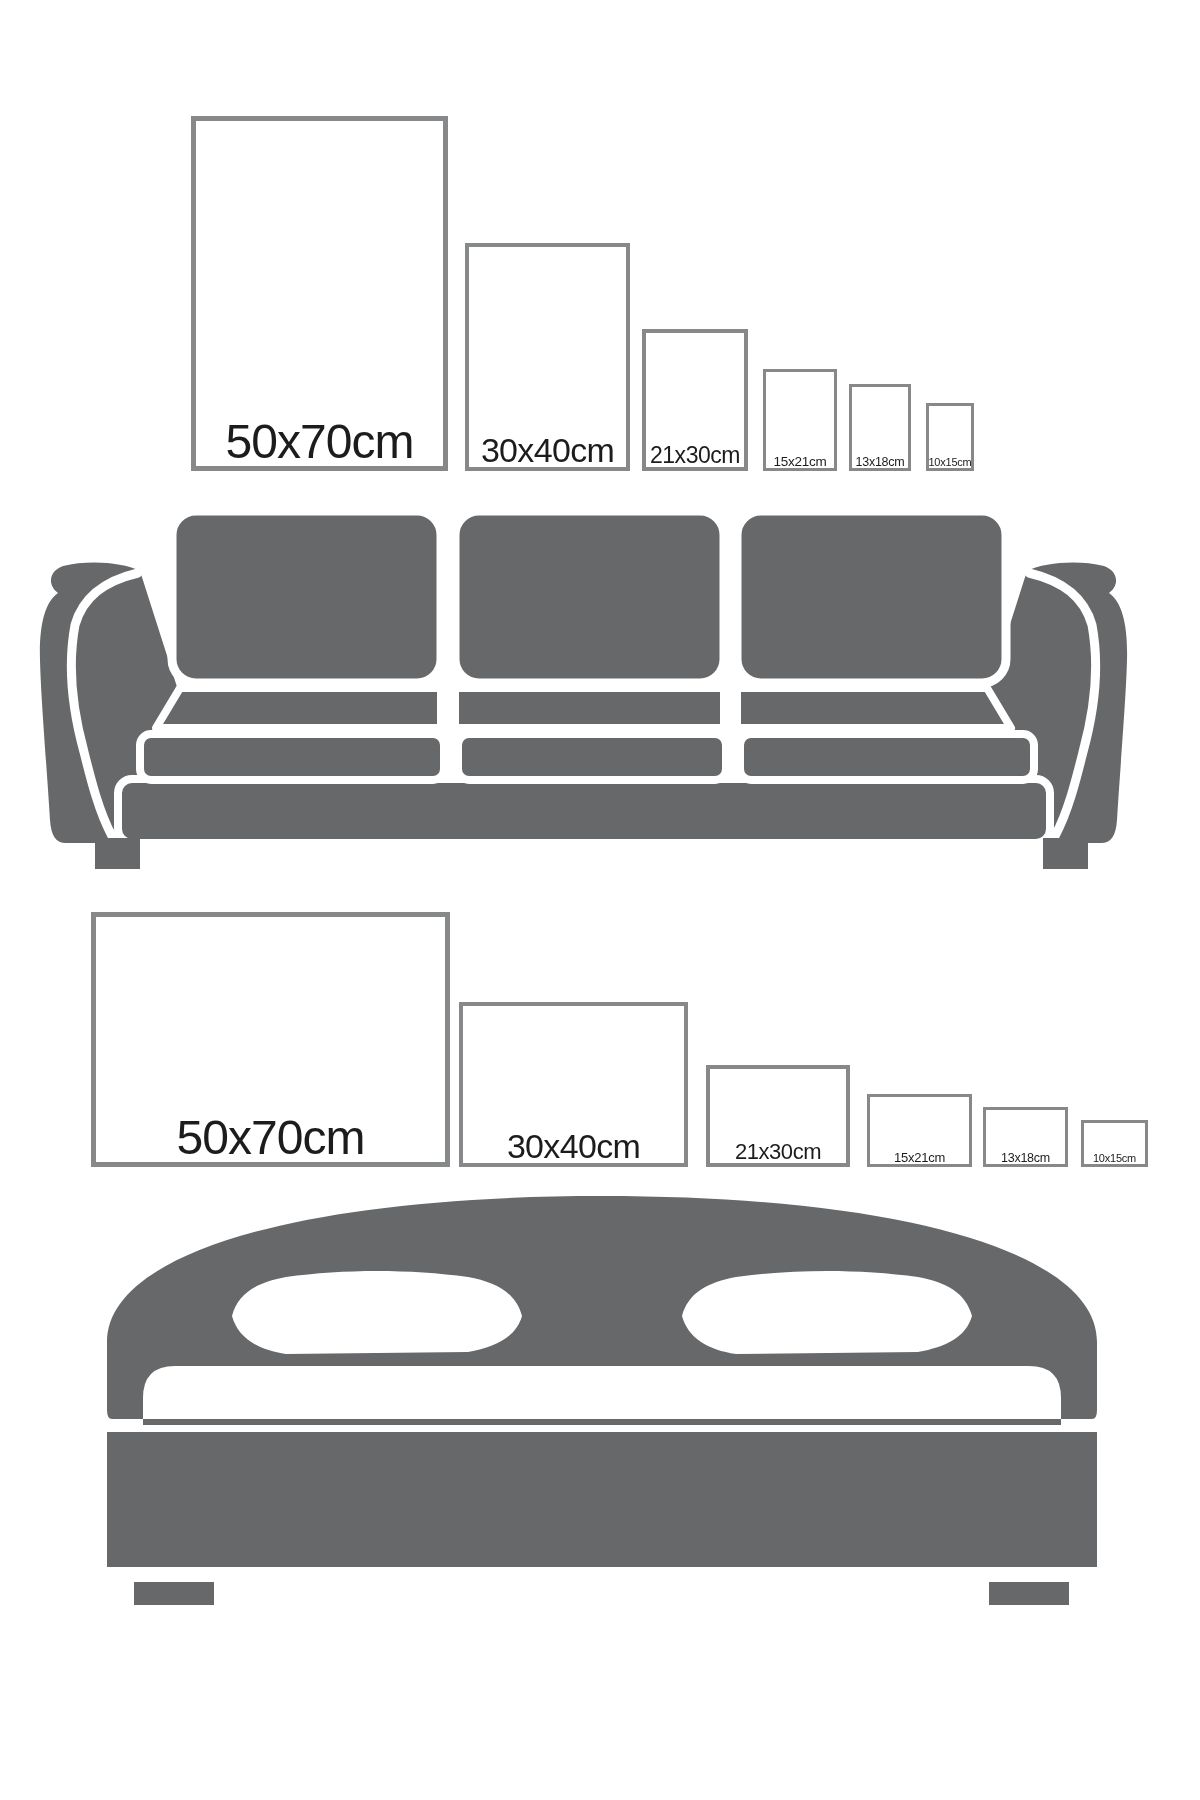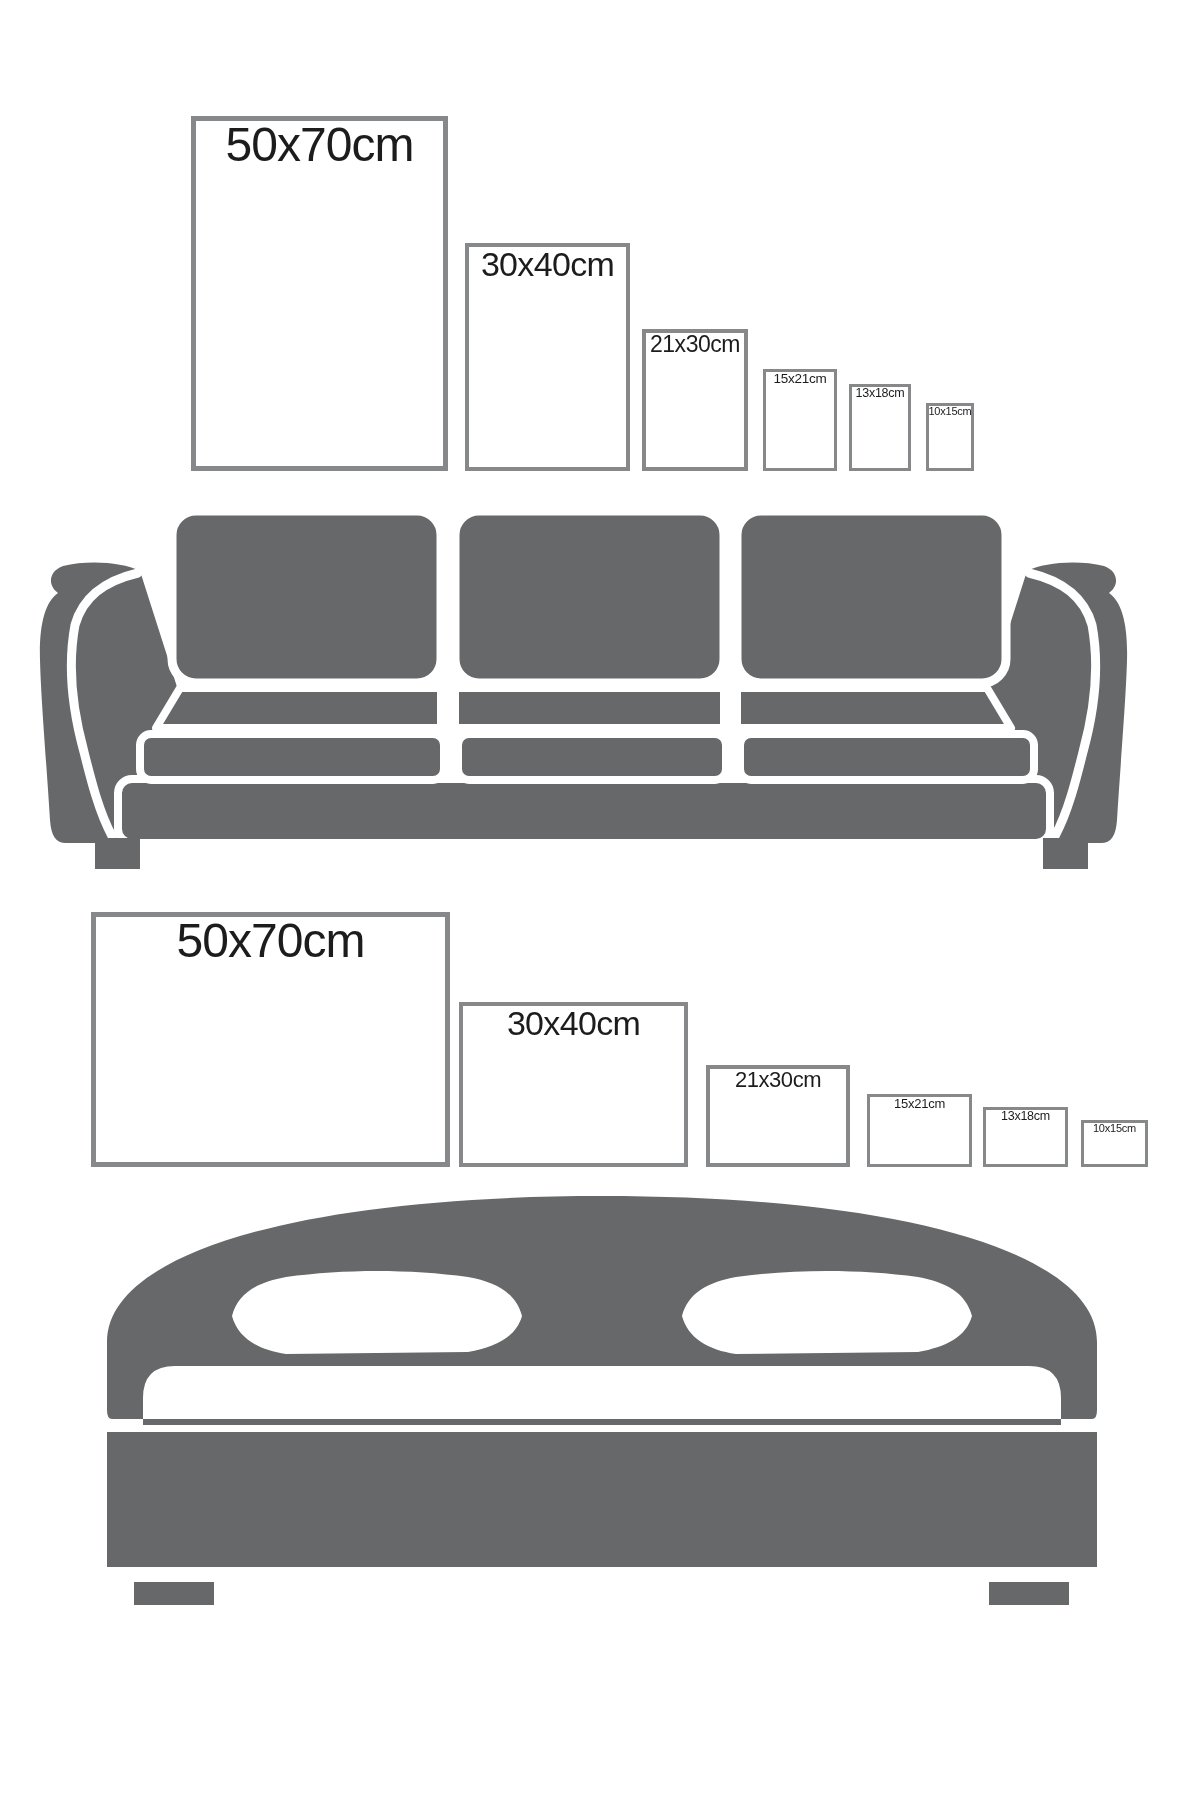--- a/index.html
+++ b/index.html
@@ -9,21 +9,21 @@
     background:var(--bg,#fff);
     overflow:hidden;
     font-family:"Liberation Sans", sans-serif;
   }
   .frame{
     position:absolute;
     box-sizing:border-box;
     background:var(--frame-fill,#fff);
     border-style:solid;
     border-color:var(--frame-border,#87888a);
-    display:flex;align-items:flex-start;justify-content:center;
+    display:flex;align-items:flex-end;justify-content:center;
   }
   .frame-label{
     color:var(--label,#1c1c1c);
     letter-spacing:-0.02em;
     white-space:nowrap;
     line-height:1;
   }
   .furniture-svg{position:absolute;display:block;}
   .f-fill{fill:var(--furniture,#67686a);}
   .f-stroke9{fill:var(--furniture,#67686a);stroke:#fff;stroke-width:9;stroke-linejoin:round;}

